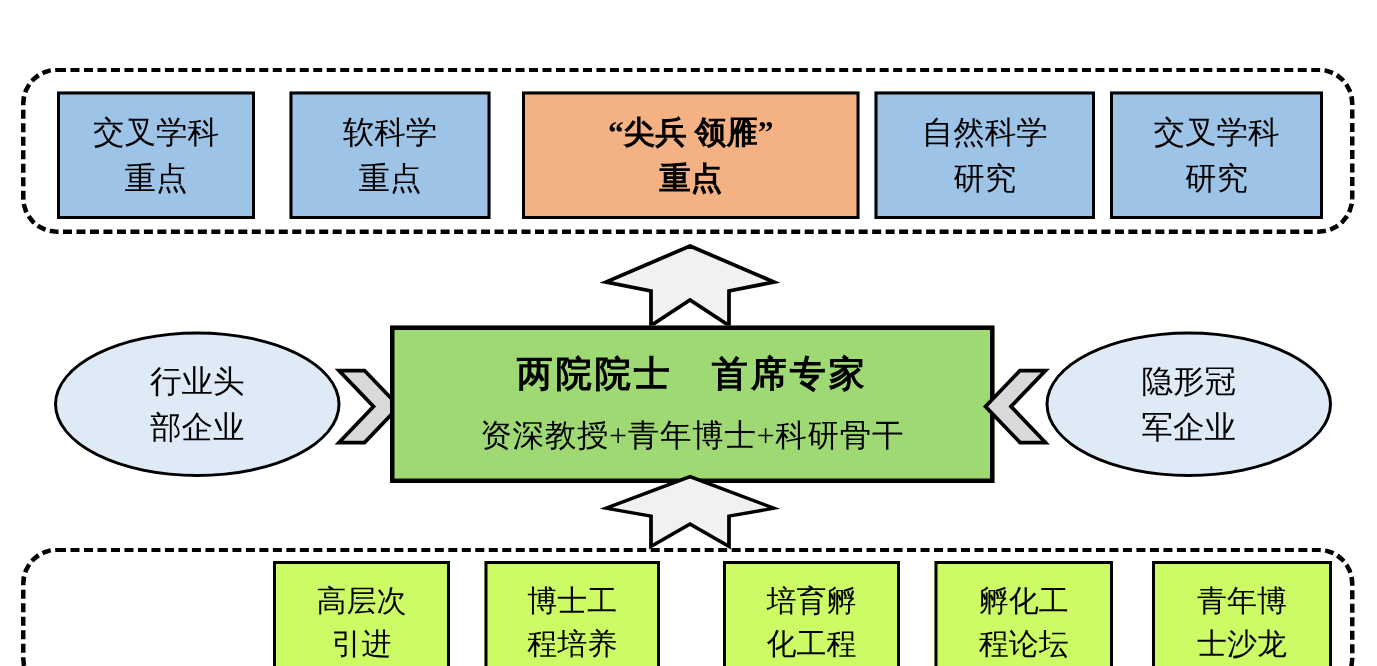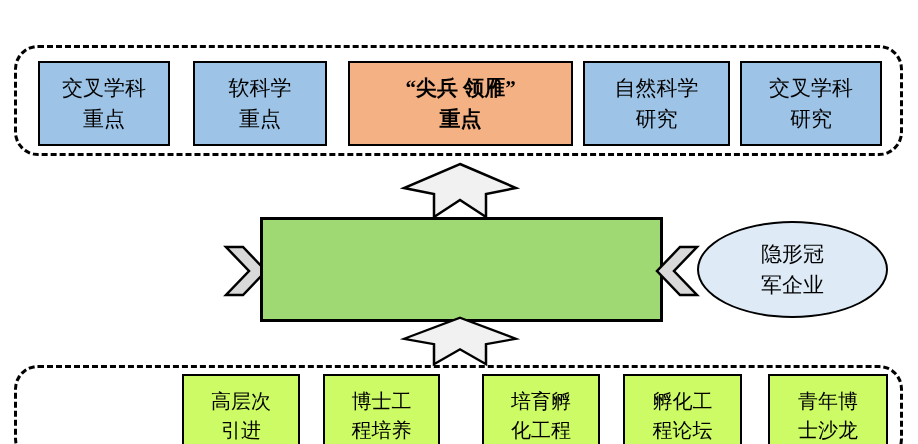--- a/index.html
+++ b/index.html
@@ -98,26 +98,32 @@
   </div>
   <div class="node top-box tb5">
     <span>交叉学科
 研究</span>
   </div>
 
   <svg class="svg-abs" style="left:402px; top:130px;" width="116" height="57" viewBox="0 0 116 57">
     <polygon class="arrow-shape" points="58,2 114,26 84,32 84,55 58,38 32,55 32,32 2,26"></polygon>
   </svg>
 
+  <div class="node ellipse el-left">
+    <span>行业头
+部企业</span>
+  </div>
 
   <svg class="svg-abs" style="left:223px; top:212px;" width="46" height="54" viewBox="0 0 46 54">
     <polygon class="chevron-shape" points="3,3 20,3 43,27 20,51 3,51 26,27"></polygon>
   </svg>
 
   <div class="node center-box">
+    <div class="center-line1">两院院士　首席专家</div>
+    <div class="center-line2">资深教授+青年博士+科研骨干</div>
   </div>
 
   <svg class="svg-abs" style="left:654px; top:212px;" width="46" height="54" viewBox="0 0 46 54">
     <polygon class="chevron-shape" points="43,3 26,3 3,27 26,51 43,51 20,27"></polygon>
   </svg>
 
   <div class="node ellipse el-right">
     <span>隐形冠
 军企业</span>
   </div>

